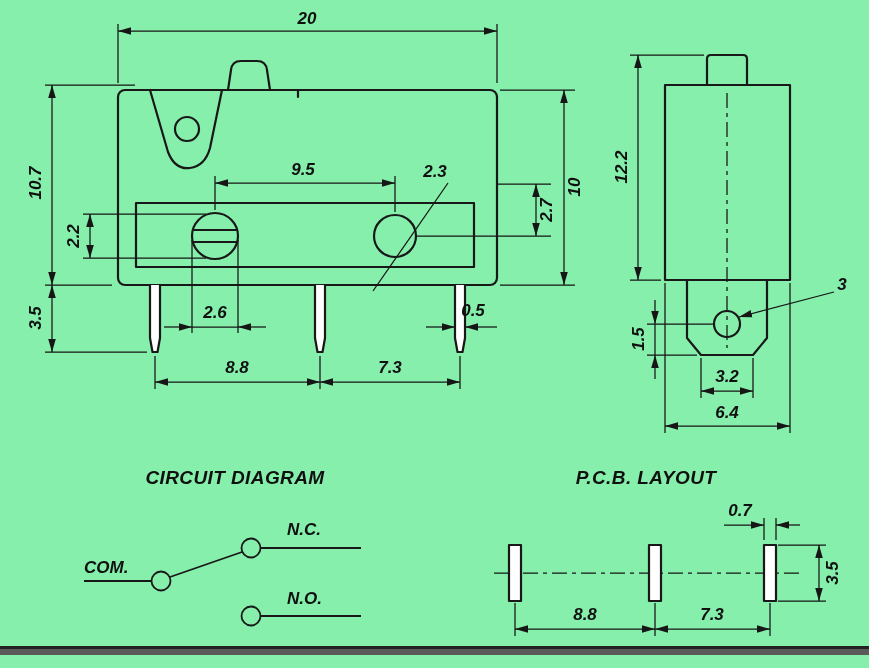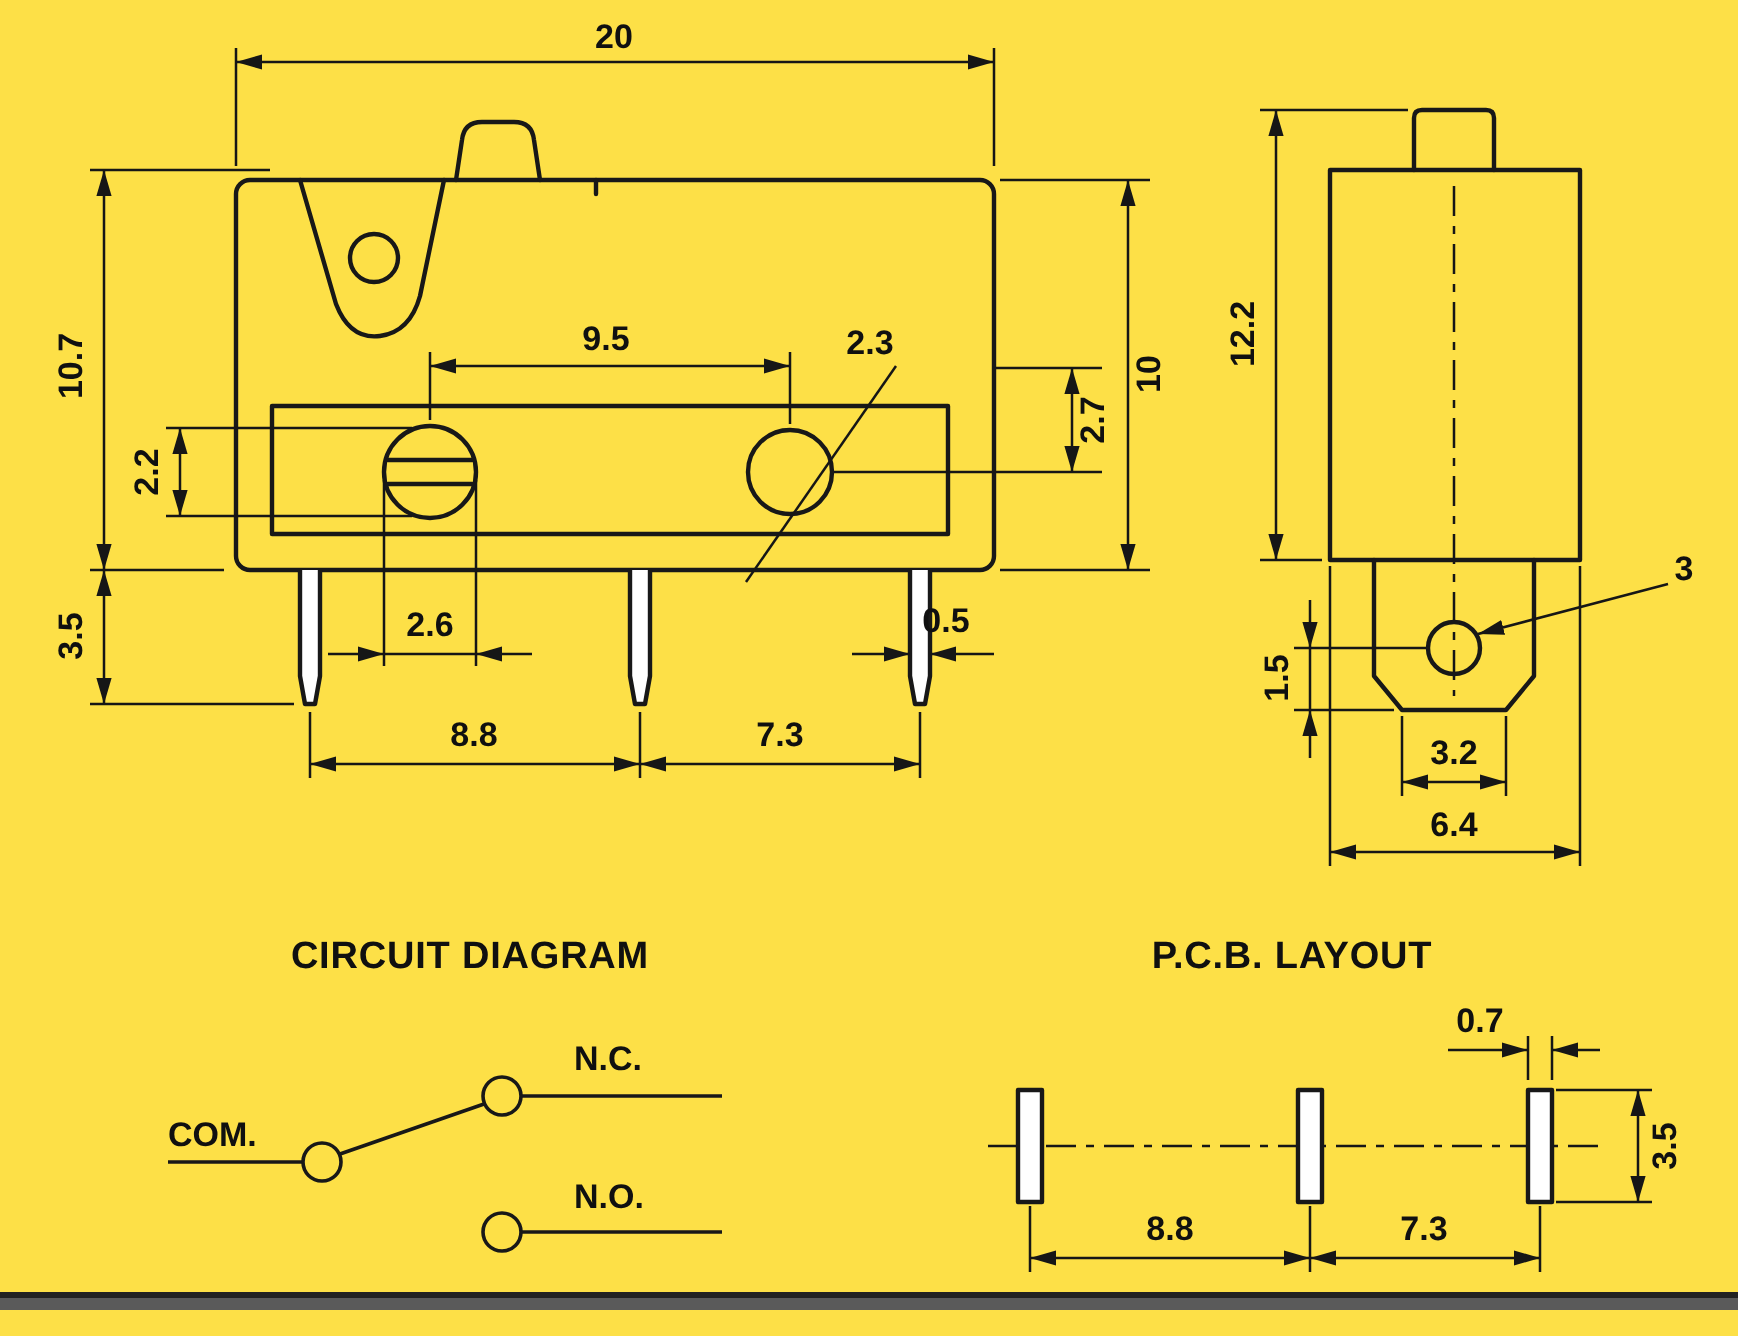--- a/index.html
+++ b/index.html
@@ -1,16 +1,16 @@
 <!DOCTYPE html>
 <html><head>
 <meta charset="utf-8">
 <style>
   html,body{margin:0;padding:0;background:#ffffff;}
-  .wrap{width:869px;height:668px;position:relative;background:#fde047;font-family:"Liberation Sans",sans-serif;overflow:hidden;}
+  .wrap{width:869px;height:668px;position:relative;background:#86efac;font-family:"Liberation Sans",sans-serif;overflow:hidden;font-style:italic;}
   svg{display:block;}
   .ol{fill:none;stroke:#181818;stroke-width:2.2;stroke-linejoin:round;stroke-linecap:round;}
   .olf{fill:#ffffff;stroke:#181818;stroke-width:2.2;stroke-linejoin:round;}
   .dm{fill:none;stroke:#161616;stroke-width:1.25;}
   .cl{stroke-dasharray:15 5 4 5;}
   .t{font-family:"Liberation Sans",sans-serif;font-weight:700;font-size:17px;fill:#101010;}
   .tt{font-family:"Liberation Sans",sans-serif;font-weight:700;font-size:19px;fill:#101010;letter-spacing:.4px;}
   .cw{fill:none;stroke:#181818;stroke-width:1.8;}
 </style>
 </head>

